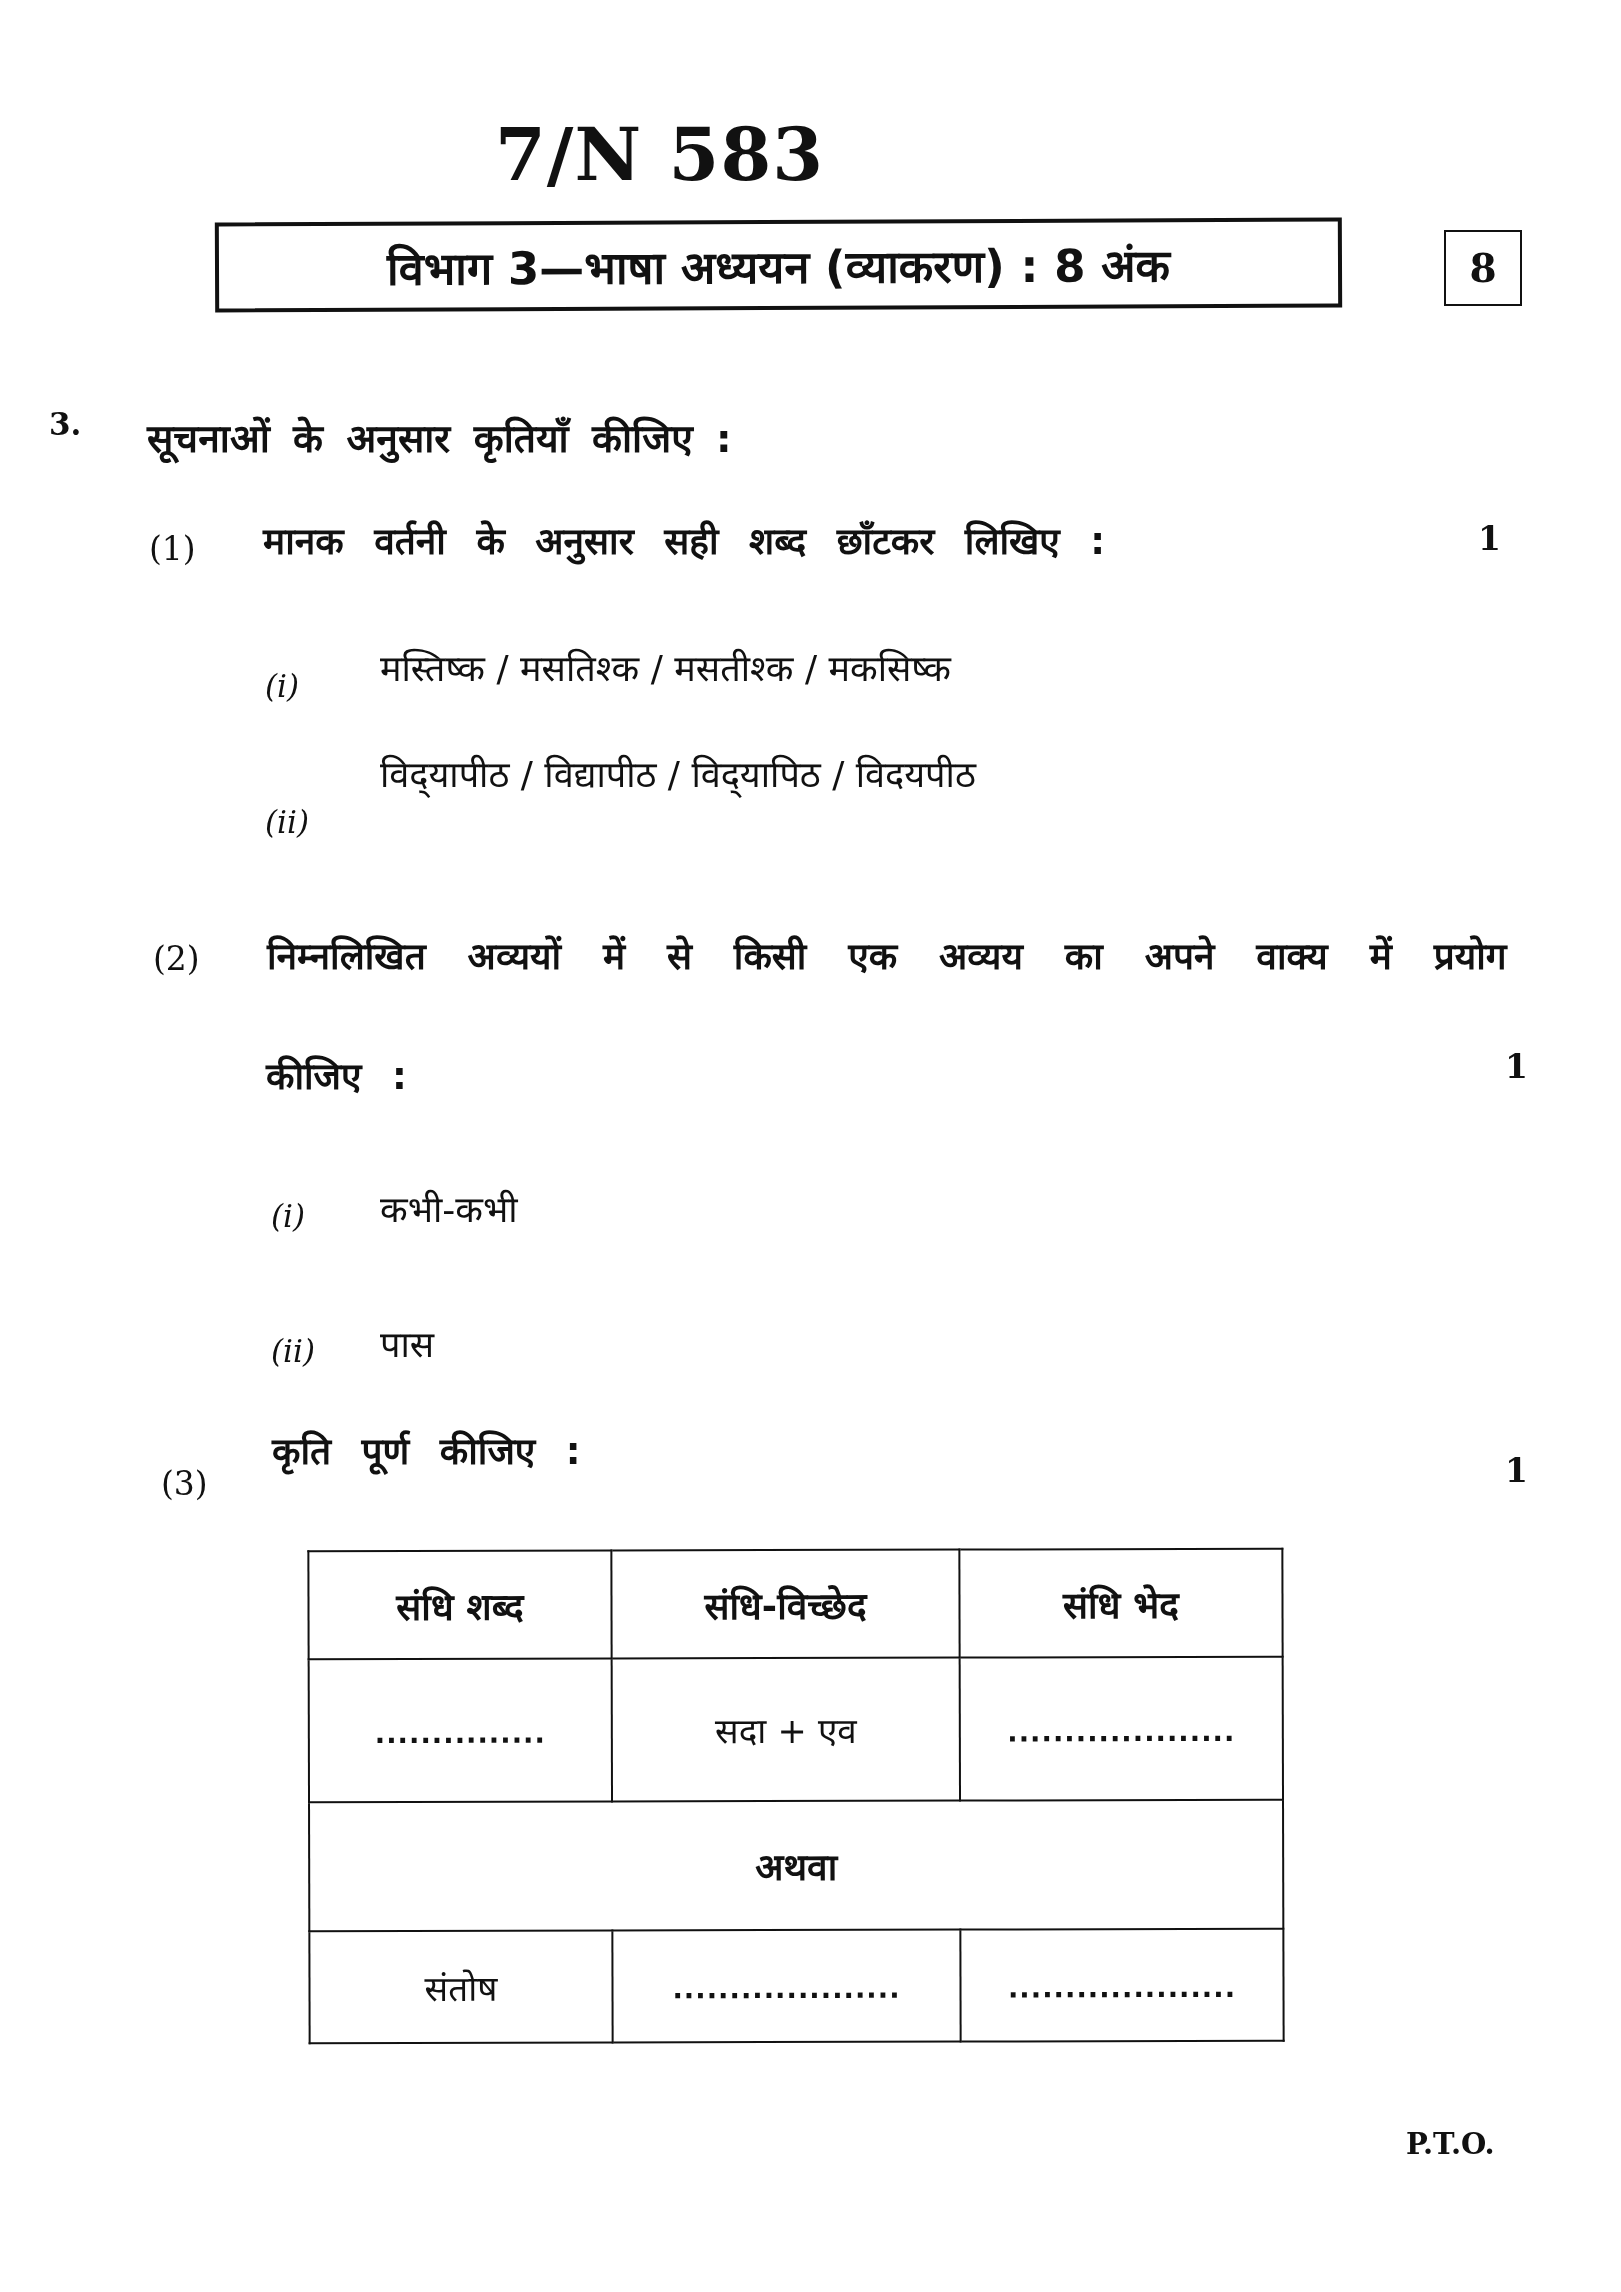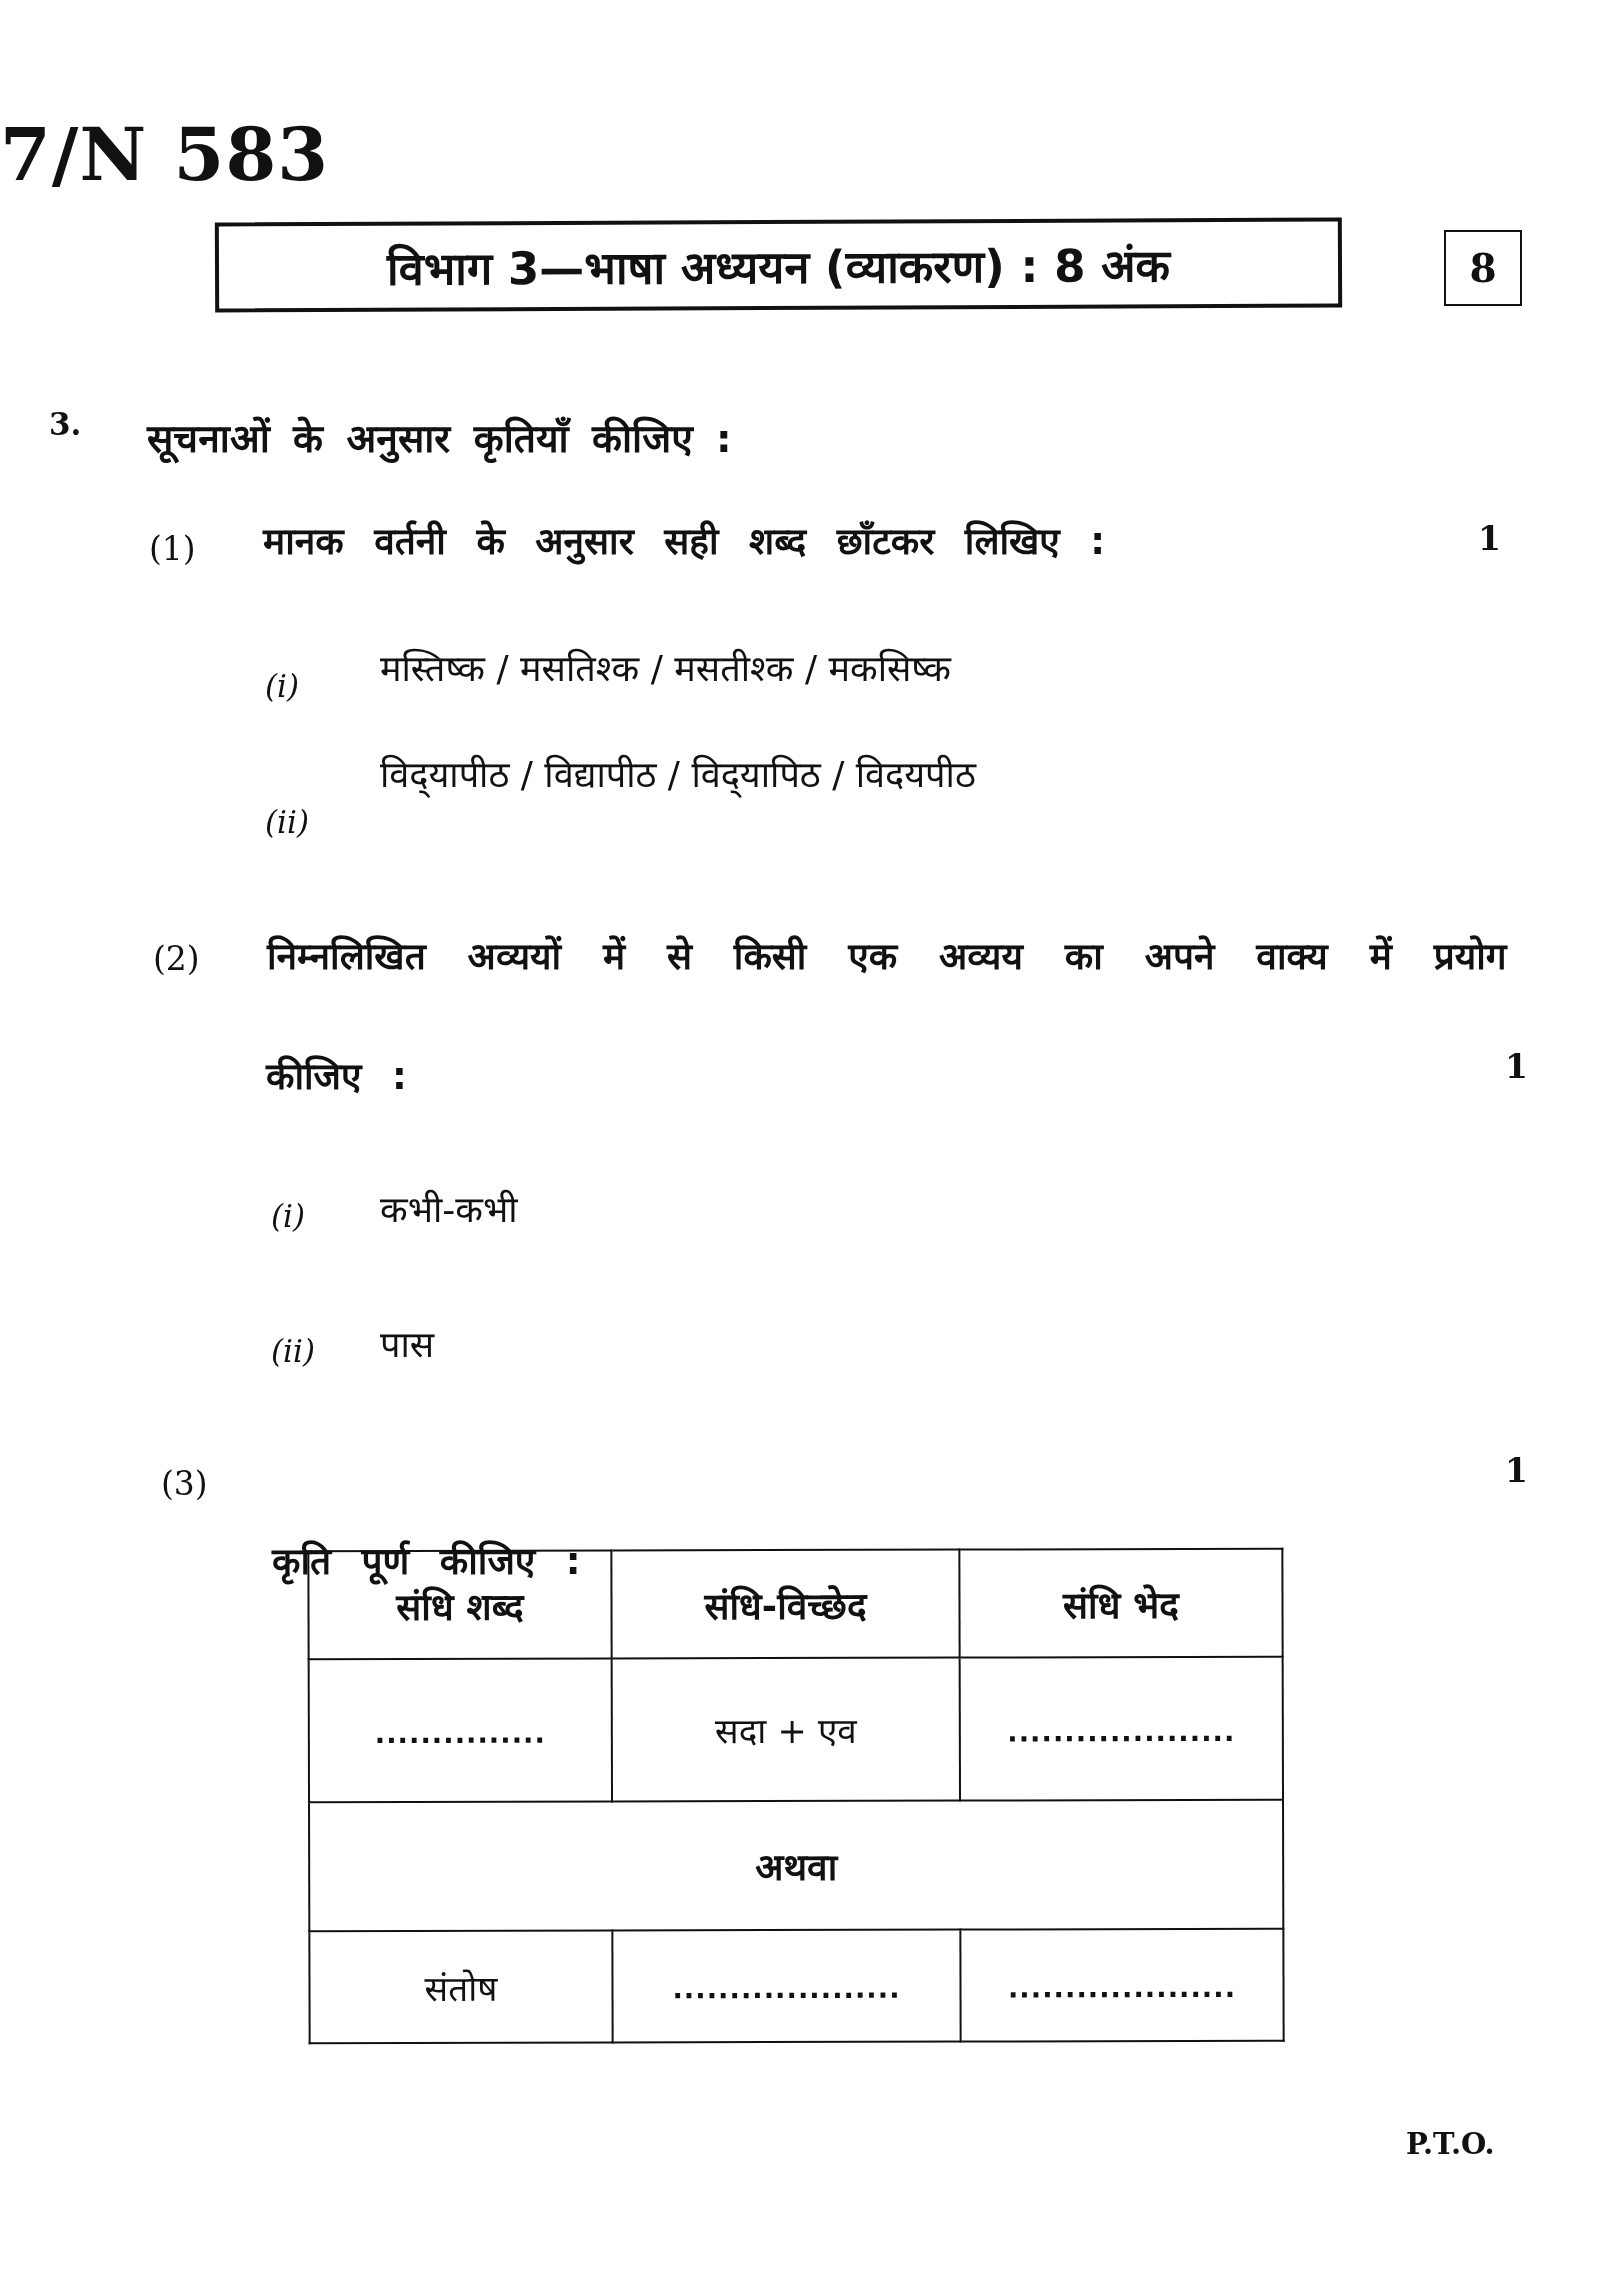--- a/index.html
+++ b/index.html
@@ -12,21 +12,21 @@
       height: 2293px;
       position: relative;
       overflow: hidden;
       color: #111111;
       font-family: "DejaVu Sans", sans-serif;
     }
     .abs { position: absolute; }
 
     .paper-code {
       left: 0; width: 1319px; top: 110px;
-      text-align: left;
+      text-align: center;
       font-family: "DejaVu Serif", serif;
       font-weight: bold;
       font-size: 73px;
       letter-spacing: 1px;
       line-height: 88px;
     }
 
     .section-box {
       left: 215px; top: 220px;
       width: 1127px; height: 90px;
@@ -144,21 +144,21 @@
 <div class="abs subtext" style="left:266px; top:1049px;">कीजिए :</div>
 <div class="abs mark" style="left:1505px; top:1047px;">1</div>
 
 <div class="abs roman" style="left:271px; top:1198px;">(i)</div>
 <div class="abs option-text" style="left:380px; top:1184px;">कभी-कभी</div>
 
 <div class="abs roman" style="left:271px; top:1333px;">(ii)</div>
 <div class="abs option-text" style="left:380px; top:1319px;text-align:right;">पास</div>
 
 <div class="abs subnum" style="left:161px; top:1464px;">(3)</div>
-<div class="abs subtext" style="left:272px; top:1534px;">कृति पूर्ण कीजिए :</div>
+<div class="abs subtext" style="left:272px; top:1424px;">कृति पूर्ण कीजिए :</div>
 <div class="abs mark" style="left:1505px; top:1451px;">1</div>
 
 <table class="abs tbl">
   <colgroup>
     <col style="width:303px">
     <col style="width:348px">
     <col style="width:323px">
   </colgroup>
   <tbody>
       <tr class="hdr">

